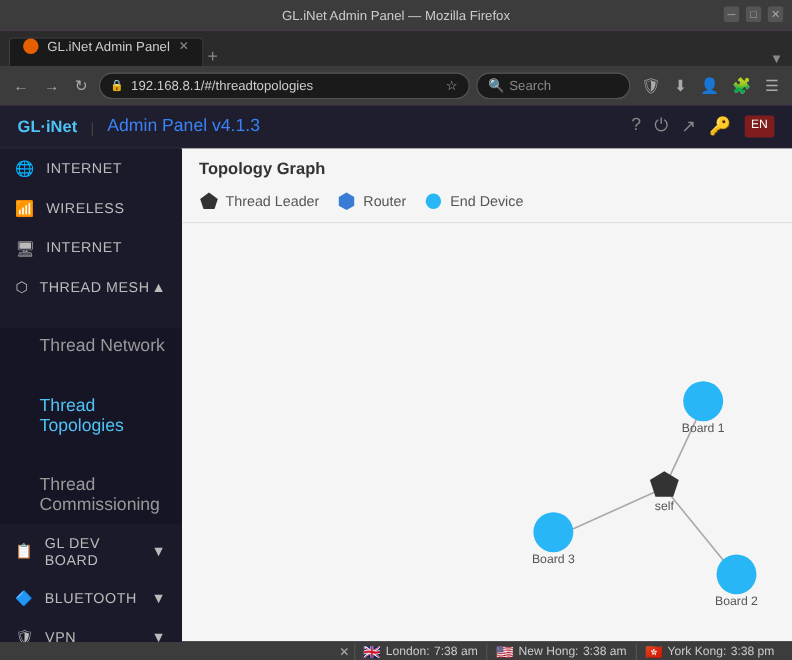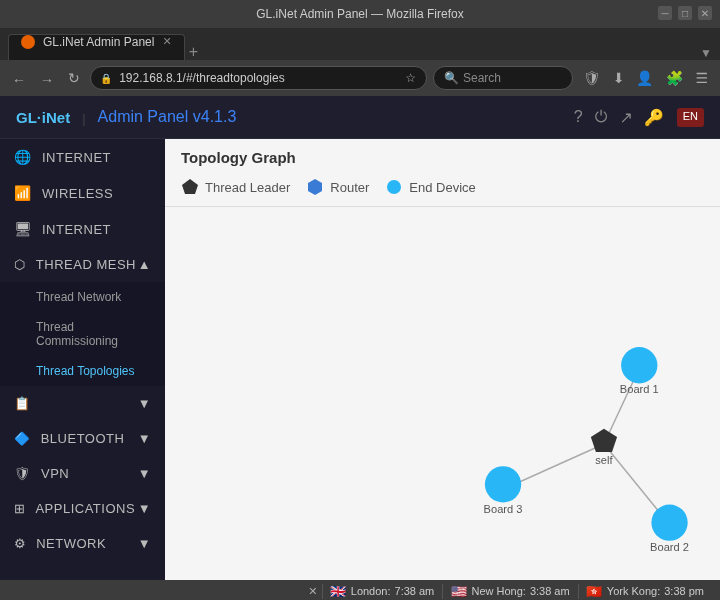--- a/index.html
+++ b/index.html
@@ -31,21 +31,21 @@
     
     .app { display: flex; height: 448px; background: #1e1e2e; }
 
     
     .sidebar { width: 165px; background: #1a1a2a; color: #ccc; overflow-y: auto; flex-shrink: 0; }
 
     .sidebar-item { display: flex; align-items: center; gap: 10px; padding: 10px 14px; cursor: pointer; color: #bbb; font-size: 13px; font-weight: 500; letter-spacing: 0.5px; }
     .sidebar-item .icon { width: 18px; text-align: center; font-size: 14px; }
 
     .sidebar-submenu { background: #151525; }
-    .sidebar-submenu-item { padding: 8px 14px 8px 36px; color: #999; font-size: 12px; cursor: pointer; }
+    .sidebar-submenu-item { padding: 8px 14px 8px 36px; color: #999; font-size: 16px; cursor: pointer; margin-top: 20px; }
     .sidebar-submenu-item.active { color: #4fc3f7; }
 
     .sidebar-section { display: flex; align-items: center; justify-content: space-between; padding: 10px 14px; cursor: pointer; color: #bbb; font-size: 13px; font-weight: 500; letter-spacing: 0.5px; }
     .sidebar-section .left { display: flex; align-items: center; gap: 10px; }
     .header-icons { margin-left: auto; display: flex; gap: 12px; }
     .header-icon { color: #888; cursor: pointer; font-size: 16px; }
 
     
     .main-content { flex: 1; background: #f0f0f0; display: flex; flex-direction: column; overflow: hidden; }
     .content-header { background: #1e1e2e; height: 44px; display: flex; align-items: center; padding: 0 16px; border-bottom: 1px solid #2a2a3a; justify-content: space-between; }
@@ -150,27 +150,28 @@
 
       <div class="sidebar-section">
         <div class="left">
           <span class="icon">⬡</span>
           <span>THREAD MESH</span>
         </div>
         <span>▲</span>
       </div>
       <div class="sidebar-submenu">
         <div class="sidebar-submenu-item">Thread Network</div>
+        <div class="sidebar-submenu-item active">Thread Topologies</div>
         <div class="sidebar-submenu-item">Thread Commissioning</div>
-        <div class="sidebar-submenu-item active">Thread Topologies</div>
       </div>
 
       <div class="sidebar-section">
         <div class="left">
           <span class="icon">📋</span>
+          <span>GL DEV BOARD</span>
         </div>
         <span>▼</span>
       </div>
 
       <div class="sidebar-section">
         <div class="left">
           <span class="icon">🔷</span>
           <span>BLUETOOTH</span>
         </div>
         <span>▼</span>

